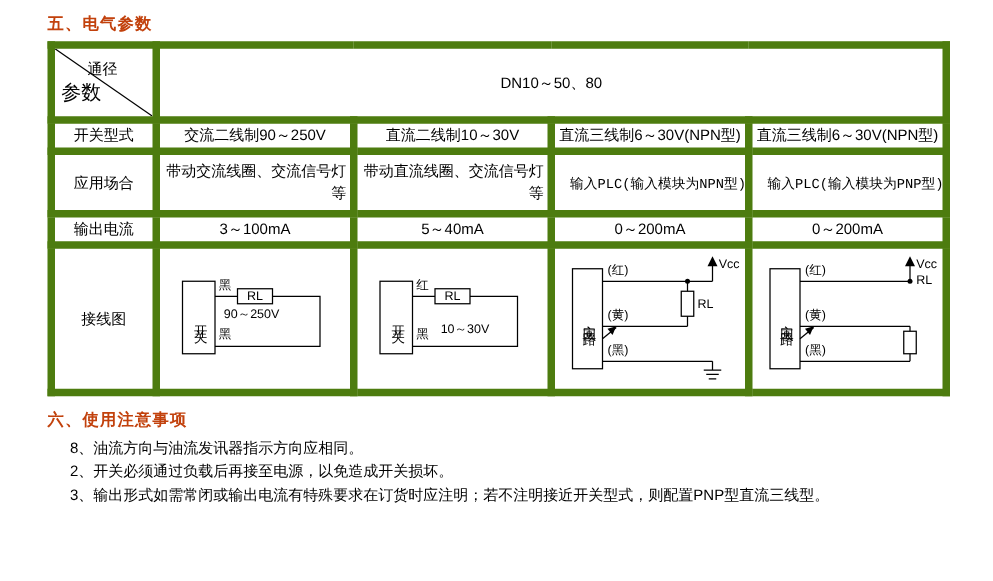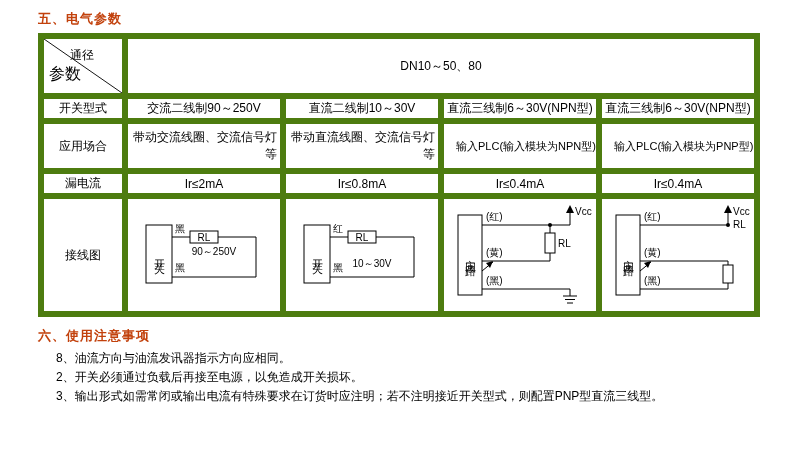--- a/index.html
+++ b/index.html
@@ -18,21 +18,21 @@
   tr.r-s2 td{height:24px;}
   tr.r-s3 td{height:22px;}
   tr.r-diag td{height:112px;padding:0;}
 
   td.corner { position:relative; padding:0; }
   .corner svg.diagline { position:absolute; left:0; top:0; width:100%; height:100%; stroke:#000; stroke-width:1; }
   .c-top { position:absolute; left:26px; top:8px; font-size:12px; }
   .c-bot { position:absolute; left:5px; bottom:8px; font-size:16px; }
 
   td.cell-left { text-align:right; padding-left:3px; }
-  td.plc { font-size:11px; white-space:nowrap; text-align:right; padding-left:12px; }
+  td.plc { font-size:11px; white-space:nowrap; text-align:right; padding-left:12px;font-family:Liberation Mono, monospace; }
 
   .dg { position:relative; width:156px; height:112px; margin:0 auto; }
   .dg svg { position:absolute; left:0; top:0; stroke:#000; stroke-width:1; fill:none; }
   .dg .dot { fill:#000; stroke:none; }
   .dg .ah { fill:#000; stroke:none; }
   .dg .lb { position:absolute; font-size:10px; line-height:10px; white-space:nowrap; }
   .dg .vbox { position:absolute; display:flex; align-items:center; justify-content:center;
     writing-mode:vertical-rl; text-orientation:upright; font-size:11px; letter-spacing:3px; line-height:1; }
 
   .notes { margin-left:18px; }
@@ -75,44 +75,44 @@
 
       <tr class="r-app">
         <td>应用场合</td>
         <td class="cell-left">带动交流线圈、交流信号灯等</td>
         <td class="cell-left">带动直流线圈、交流信号灯等</td>
         <td class="plc">输入PLC(输入模块为NPN型)</td>
         <td class="plc">输入PLC(输入模块为PNP型)</td>
       </tr>
 
 
+      <tr class="r-s3">
+        <td>输出电流</td>
+        <td>3～100mA</td>
+        <td>5～40mA</td>
+        <td>0～200mA</td>
+        <td>0～200mA</td>
+      </tr>
 
-      <tr class="r-s3">
-        <td>漏电流</td>
-        <td>Ir≤2mA</td>
-        <td>Ir≤0.8mA</td>
-        <td>Ir≤0.4mA</td>
-        <td>Ir≤0.4mA</td>
-      </tr>
 
 
       <tr class="r-diag">
         <td>接线图</td>
 
         <td>
           <div class="dg">
             <svg width="156" height="112" viewBox="0 0 156 112">
               <rect x="18" y="26" width="26" height="58"></rect>
               <path d="M44 38 H62 M90 38 H128 V78 H44"></path>
               <rect x="62" y="32" width="28" height="12"></rect>
             </svg>
             <span class="vbox" style="left:18px;top:26px;width:26px;height:58px">开关</span>
             <span class="lb" style="left:47px;top:25px">黑</span>
             <span class="lb" style="left:62px;top:34px;width:28px;text-align:center">RL</span>
-            <span class="lb" style="left:51px;top:48px;width:70px;text-align:center">90～250V</span>
+            <span class="lb" style="left:51px;top:48px;width:70px;text-align:left">90～250V</span>
             <span class="lb" style="left:47px;top:64px">黑</span>
           </div>
         </td>
 
         <td>
           <div class="dg">
             <svg width="156" height="112" viewBox="0 0 156 112">
               <rect x="18" y="26" width="26" height="58"></rect>
               <path d="M44 38 H62 M90 38 H128 V78 H44"></path>
               <rect x="62" y="32" width="28" height="12"></rect>

